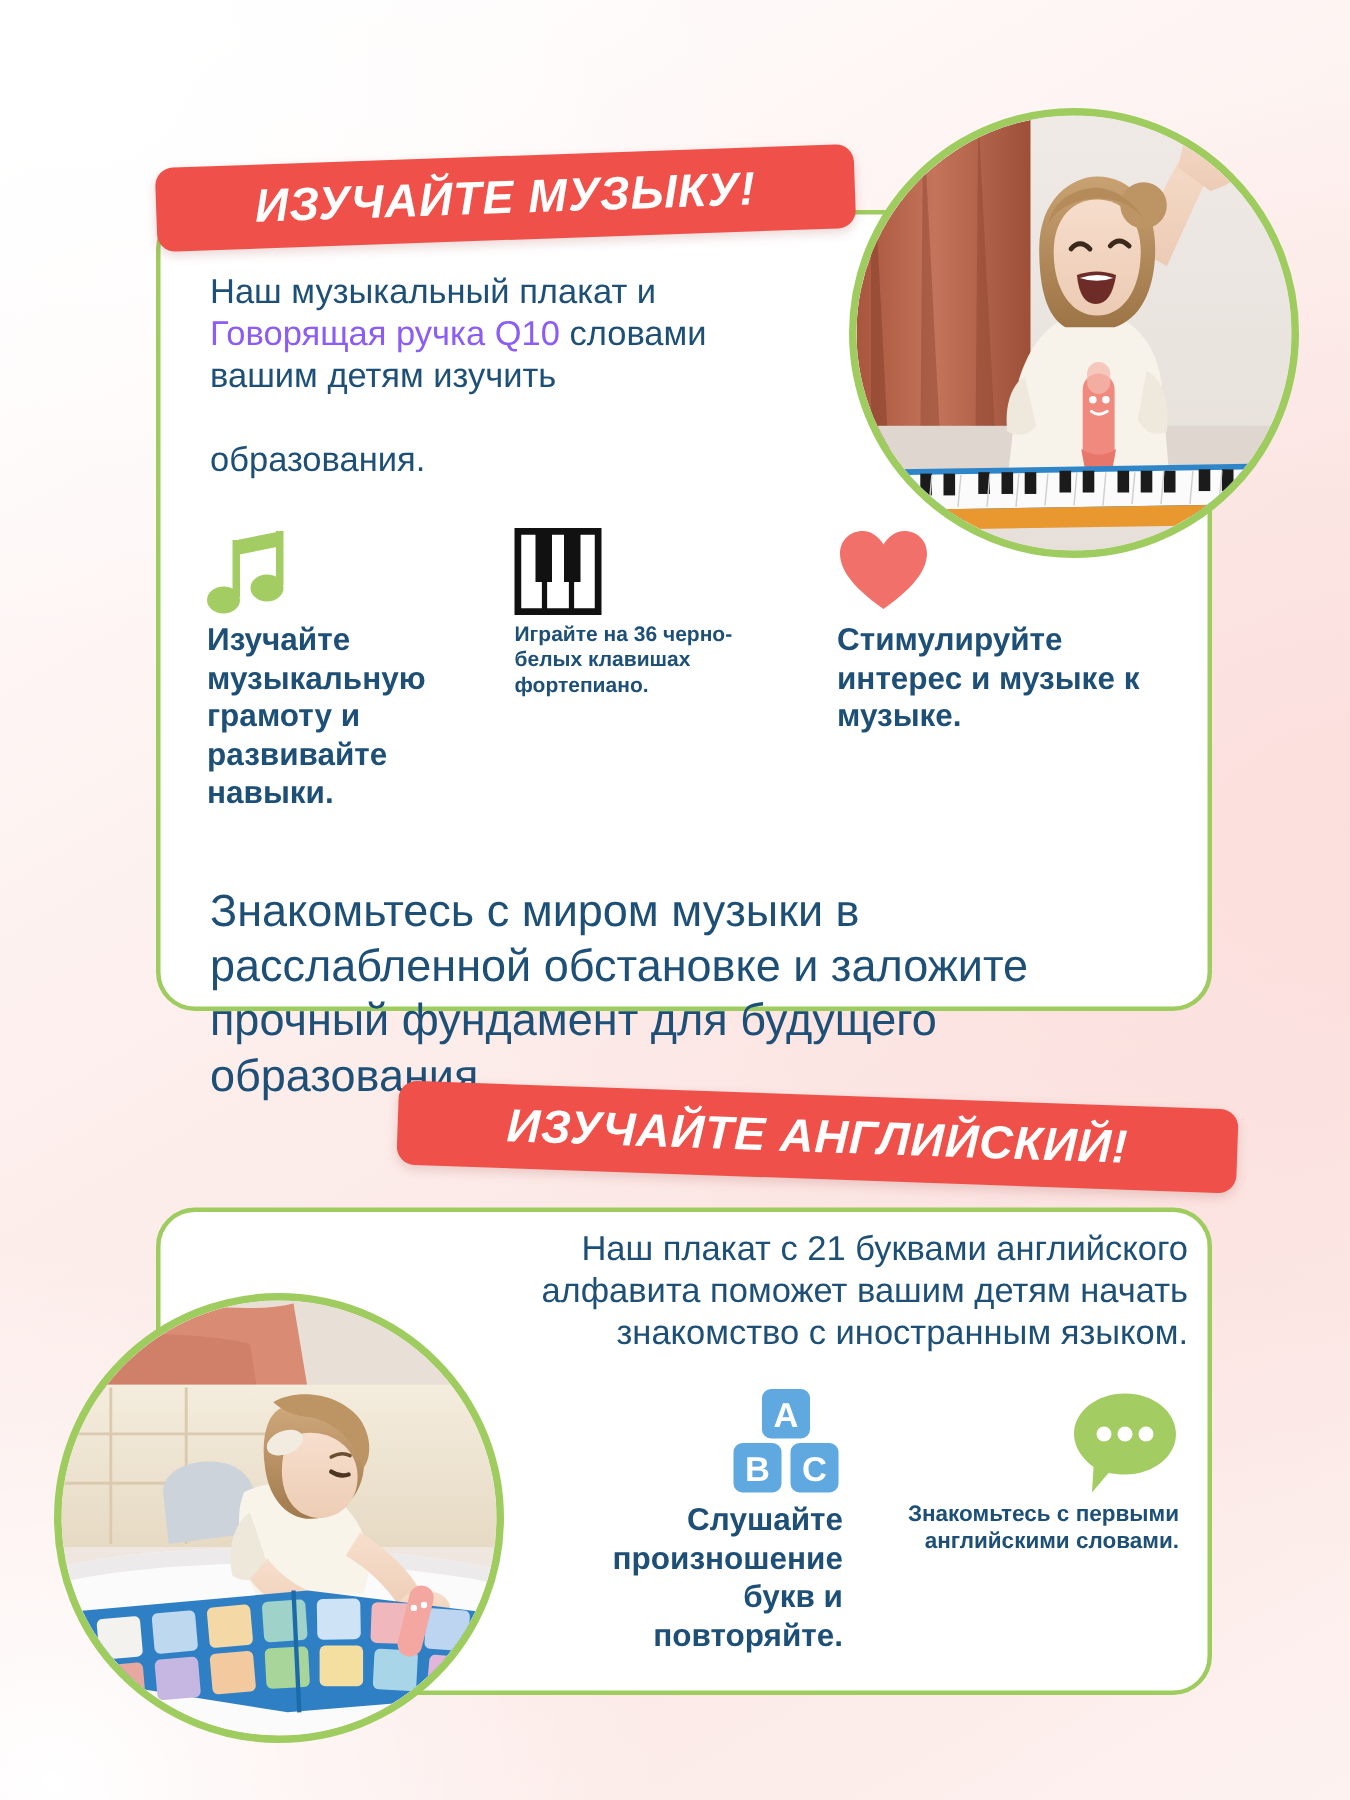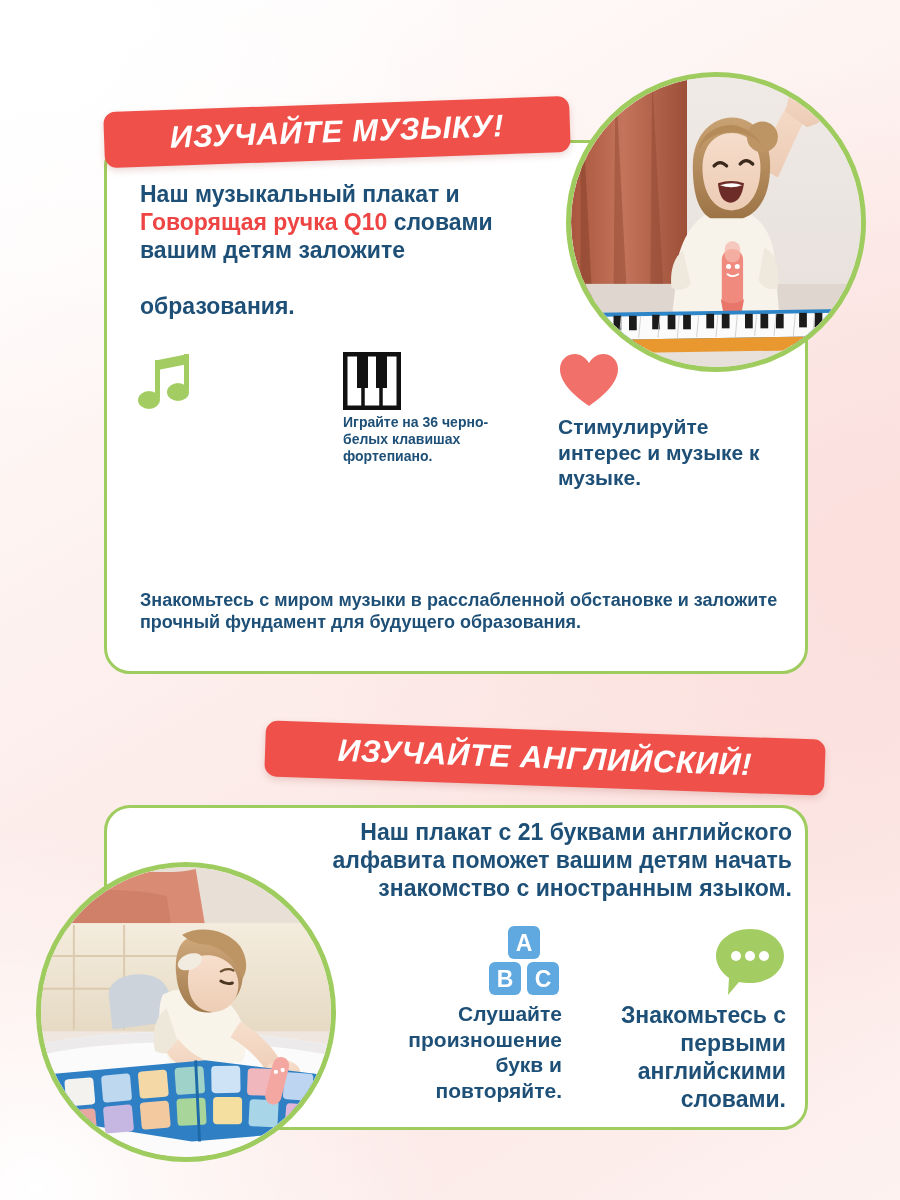--- a/index.html
+++ b/index.html
@@ -82,24 +82,24 @@
     inset: 0;
     border-radius: 50%;
     overflow: hidden;
   }
   .photo-inner svg { display: block; width: 100%; height: 100%; }
 
   
   .para {
     position: absolute;
     color: #1d4f77;
-    font-weight: 700;
+    font-weight: 400;
     line-height: 1.22;
   }
-  .para .accent { color: #ef4444; }
+  .para .accent { color: #8b5cf6; }
 
   
   .feat {
     position: absolute;
     color: #1d4f77;
     font-weight: 700;
     line-height: 1.22;
   }
   .feat-icon { height: 62px; display: block; }
   .feat-text { display: block; }
@@ -214,35 +214,36 @@
           </g>
           <path d="M26 272 L284 268 L286 282 L24 286 Z" fill="#e9972f"></path>
         </g>
       </svg>
     </div>
   </div>
 
   <div class="para ta-left" style="left:140px; top:180px; width:400px; font-size:23px;">
     <span>Наш музыкальный плакат и</span><br>
     <span class="accent">Говорящая ручка Q10</span><span> словами</span><br>
-    <span>вашим детям заложите</span><br>
+    <span>вашим детям изучить</span><br>
     <br>
     <span>образования.</span>
   </div>
 
   <div class="feat ta-left" style="left:138px; top:352px; width:190px; font-size:21px;">
     <span class="feat-icon">
       <svg class="icon-note" viewBox="0 0 56 60" aria-hidden="true">
         <path d="M20 8 L50 2 L50 12 L20 18 Z" fill="#a3cd62"></path>
         <rect x="17" y="8" width="5" height="38" fill="#a3cd62"></rect>
         <rect x="46" y="2" width="5" height="36" fill="#a3cd62"></rect>
         <ellipse cx="11" cy="48" rx="11" ry="9" fill="#a3cd62"></ellipse>
         <ellipse cx="40" cy="40" rx="11" ry="9" fill="#a3cd62"></ellipse>
       </svg>
     </span>
+    <span class="feat-text">Изучайте музыкальную грамоту и развивайте навыки.</span>
   </div>
 
   <div class="feat ta-left" style="left:343px; top:352px; width:190px; font-size:14px;">
     <span class="feat-icon">
       <svg class="icon-piano" viewBox="0 0 58 58" aria-hidden="true">
         <rect x="2" y="2" width="54" height="54" fill="#ffffff" stroke="#111111" stroke-width="5"></rect>
         <line x1="20" y1="4" x2="20" y2="54" stroke="#111111" stroke-width="3.5"></line>
         <line x1="38" y1="4" x2="38" y2="54" stroke="#111111" stroke-width="3.5"></line>
         <rect x="14" y="4" width="11" height="32" fill="#111111"></rect>
         <rect x="33" y="4" width="11" height="32" fill="#111111"></rect>
@@ -253,21 +254,21 @@
 
   <div class="feat ta-left" style="left:558px; top:352px; width:230px; font-size:21px;">
     <span class="feat-icon">
       <svg class="icon-heart" viewBox="0 0 62 56" aria-hidden="true">
         <path d="M31 54 C8 38 2 26 2 17 C2 8 9 2 17 2 C23 2 28 6 31 11 C34 6 39 2 45 2 C53 2 60 8 60 17 C60 26 54 38 31 54 Z" fill="#f2706a"></path>
       </svg>
     </span>
     <span class="feat-text">Стимулируйте интерес и музыке к музыке.</span>
   </div>
 
-  <div class="para ta-left" style="left:140px; top:590px; width:640px; font-size:18px;">Знакомьтесь с миром музыки в расслабленной обстановке и заложите прочный фундамент для будущего образования.</div>
+  <div class="para ta-left" style="left:140px; top:590px; width:640px; font-size:30px;">Знакомьтесь с миром музыки в расслабленной обстановке и заложите прочный фундамент для будущего образования.</div>
 </div>
 
 <div class="section">
 
   <div class="card" style="left:104px; top:805px; width:704px; height:325px;"></div>
 
   <div class="banner banner-2">ИЗУЧАЙТЕ АНГЛИЙСКИЙ!</div>
 
   <div class="photo-ring" style="left:36px; top:862px; width:300px; height:300px;">
     <div class="photo-inner">
@@ -356,21 +357,21 @@
         <rect x="3" y="37" width="32" height="33" rx="6" fill="#5fa8e0"></rect>
         <rect x="41" y="37" width="32" height="33" rx="6" fill="#5fa8e0"></rect>
         <text x="38" y="26" font-family="Liberation Sans, sans-serif" font-size="23" font-weight="700" fill="#ffffff" text-anchor="middle">A</text>
         <text x="19" y="62" font-family="Liberation Sans, sans-serif" font-size="23" font-weight="700" fill="#ffffff" text-anchor="middle">B</text>
         <text x="57" y="62" font-family="Liberation Sans, sans-serif" font-size="23" font-weight="700" fill="#ffffff" text-anchor="middle">C</text>
       </svg>
     </span>
     <span class="feat-text">Слушайте произношение букв и повторяйте.</span>
   </div>
 
-  <div class="feat ta-right" style="left:596px; top:925px; width:190px; font-size:23px;">
+  <div class="feat ta-right" style="left:596px; top:925px; width:190px; font-size:15px;">
     <span class="feat-icon" style="height:76px;">
       <svg class="icon-chat" viewBox="0 0 72 72" aria-hidden="true">
         <path d="M36 4 C55 4 70 16 70 31 C70 46 55 58 36 58 C32 58 28 57.6 25 57 L14 70 L15 53 C8 48 2 40 2 31 C2 16 17 4 36 4 Z" fill="#a3cd62"></path>
         <circle cx="22" cy="31" r="5" fill="#ffffff"></circle>
         <circle cx="36" cy="31" r="5" fill="#ffffff"></circle>
         <circle cx="50" cy="31" r="5" fill="#ffffff"></circle>
       </svg>
     </span>
     <span class="feat-text">Знакомьтесь с первыми английскими словами.</span>
   </div>

